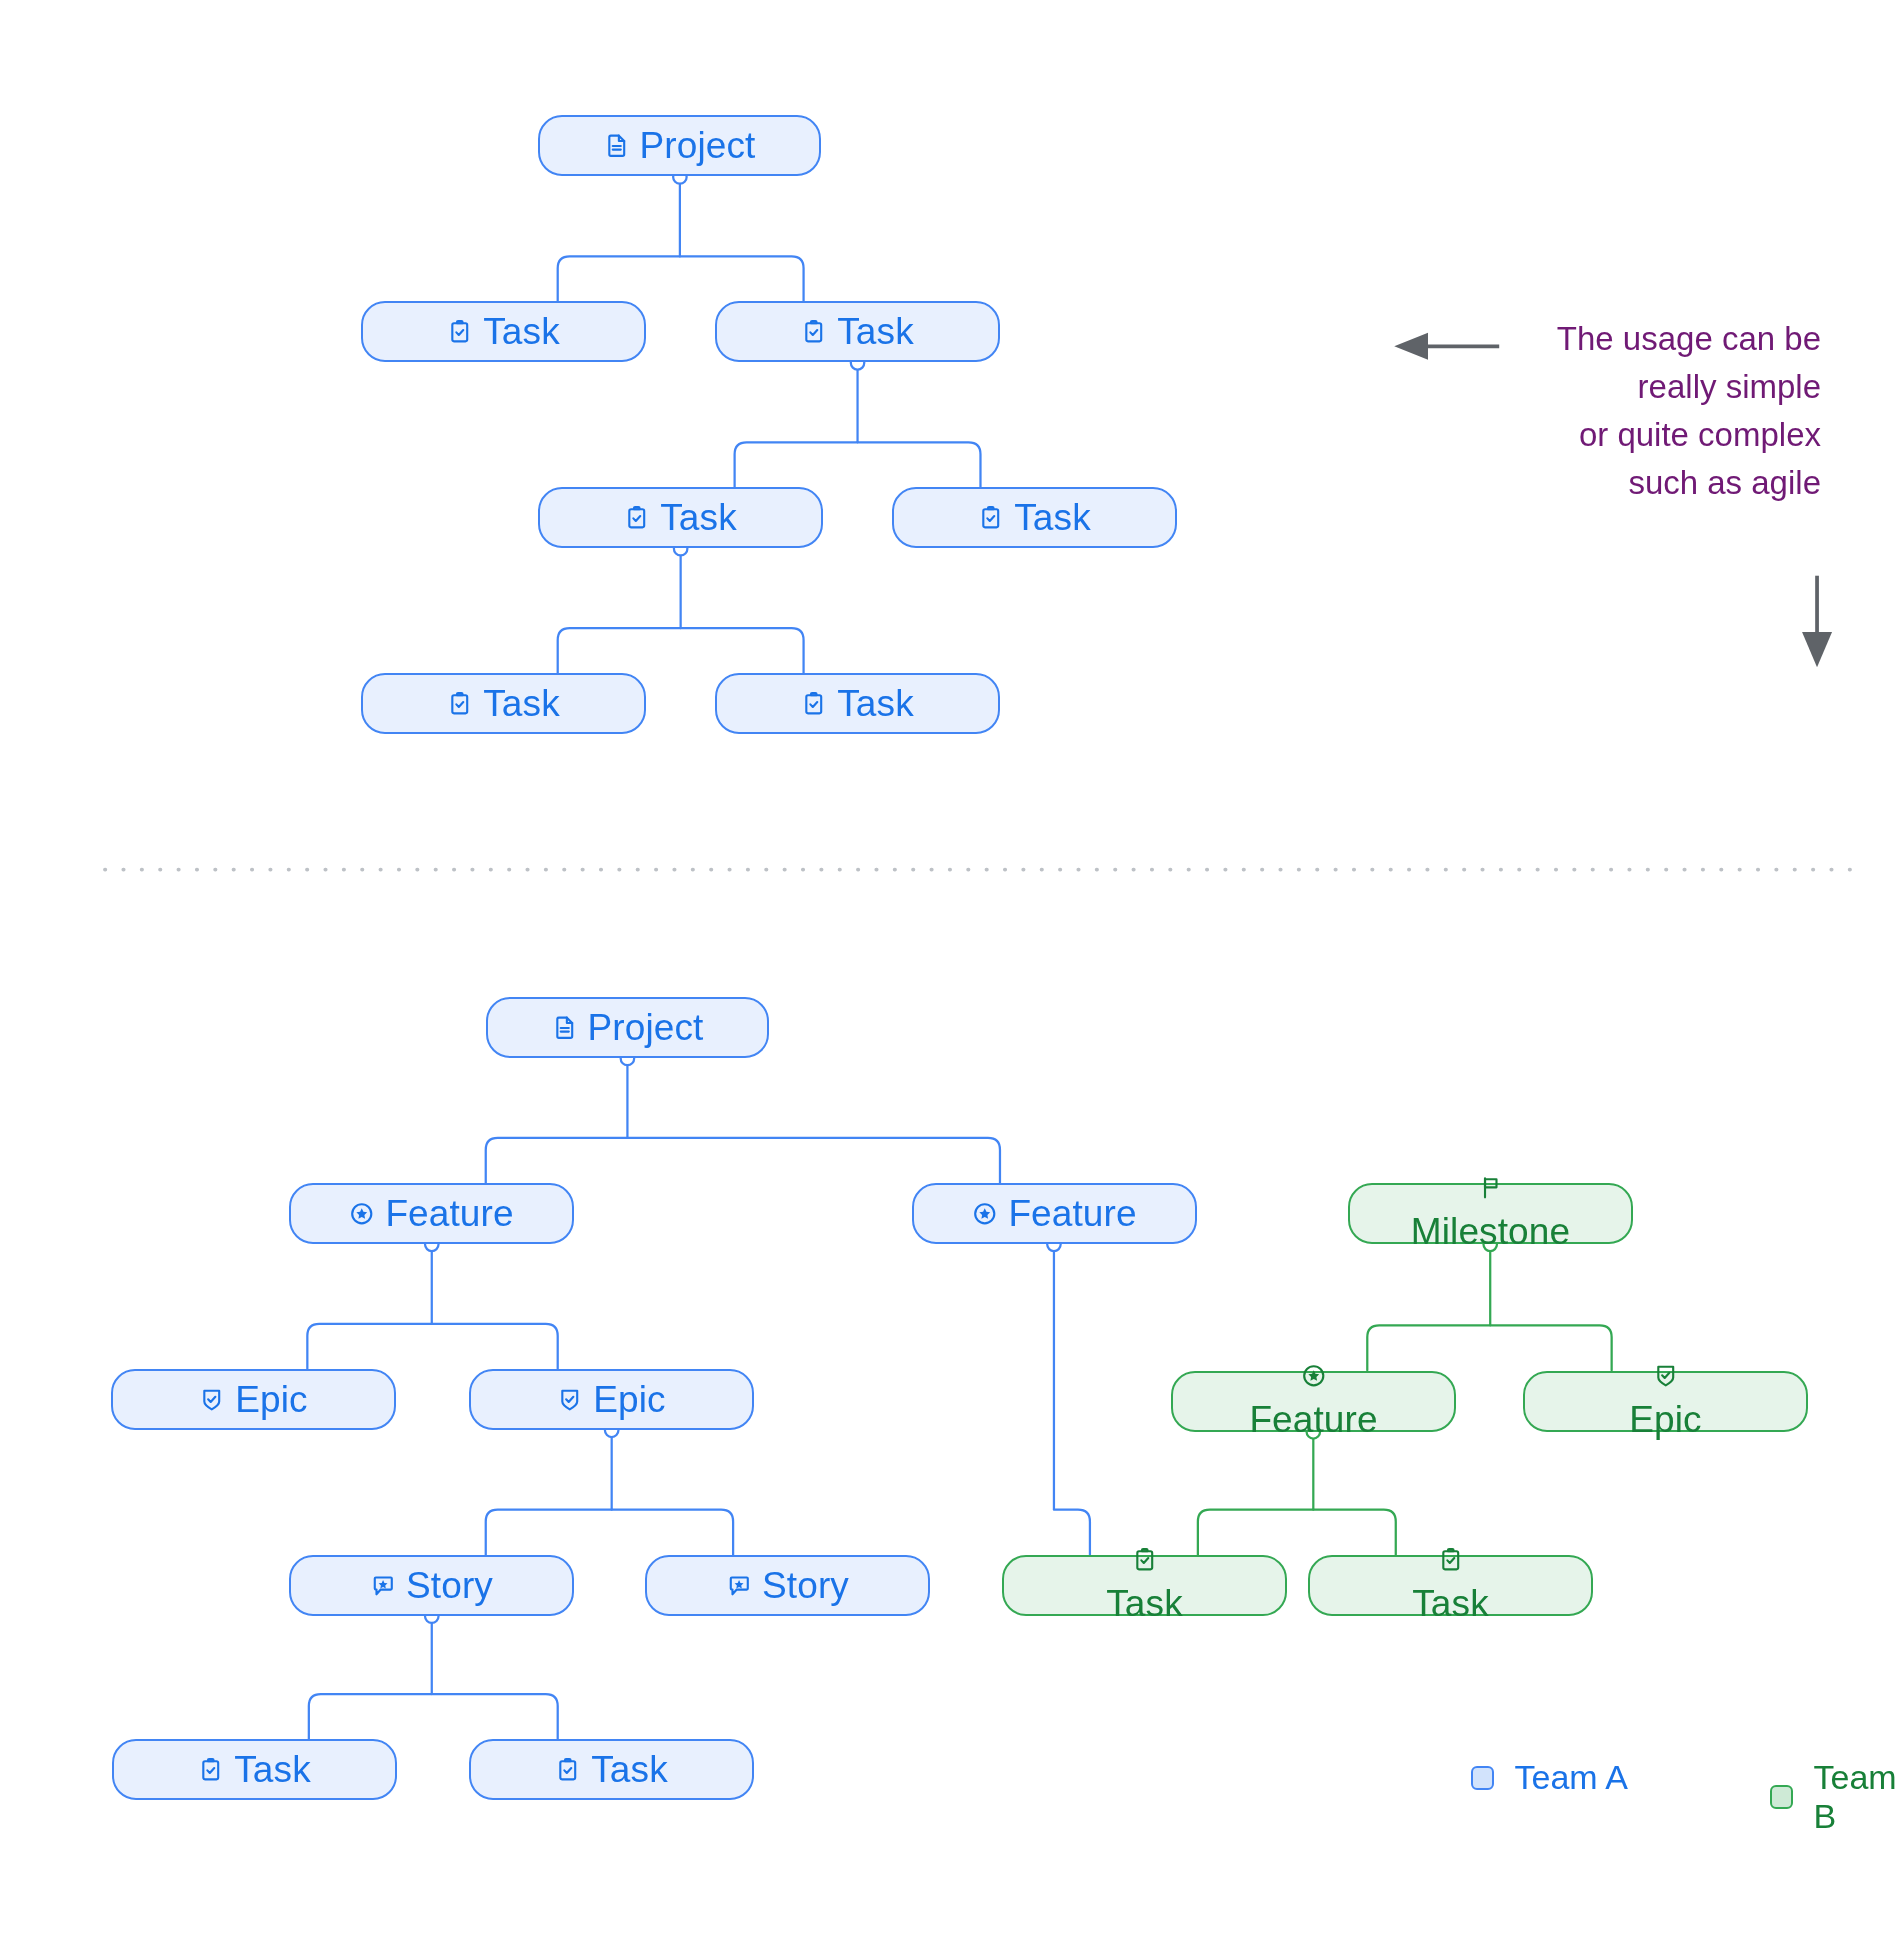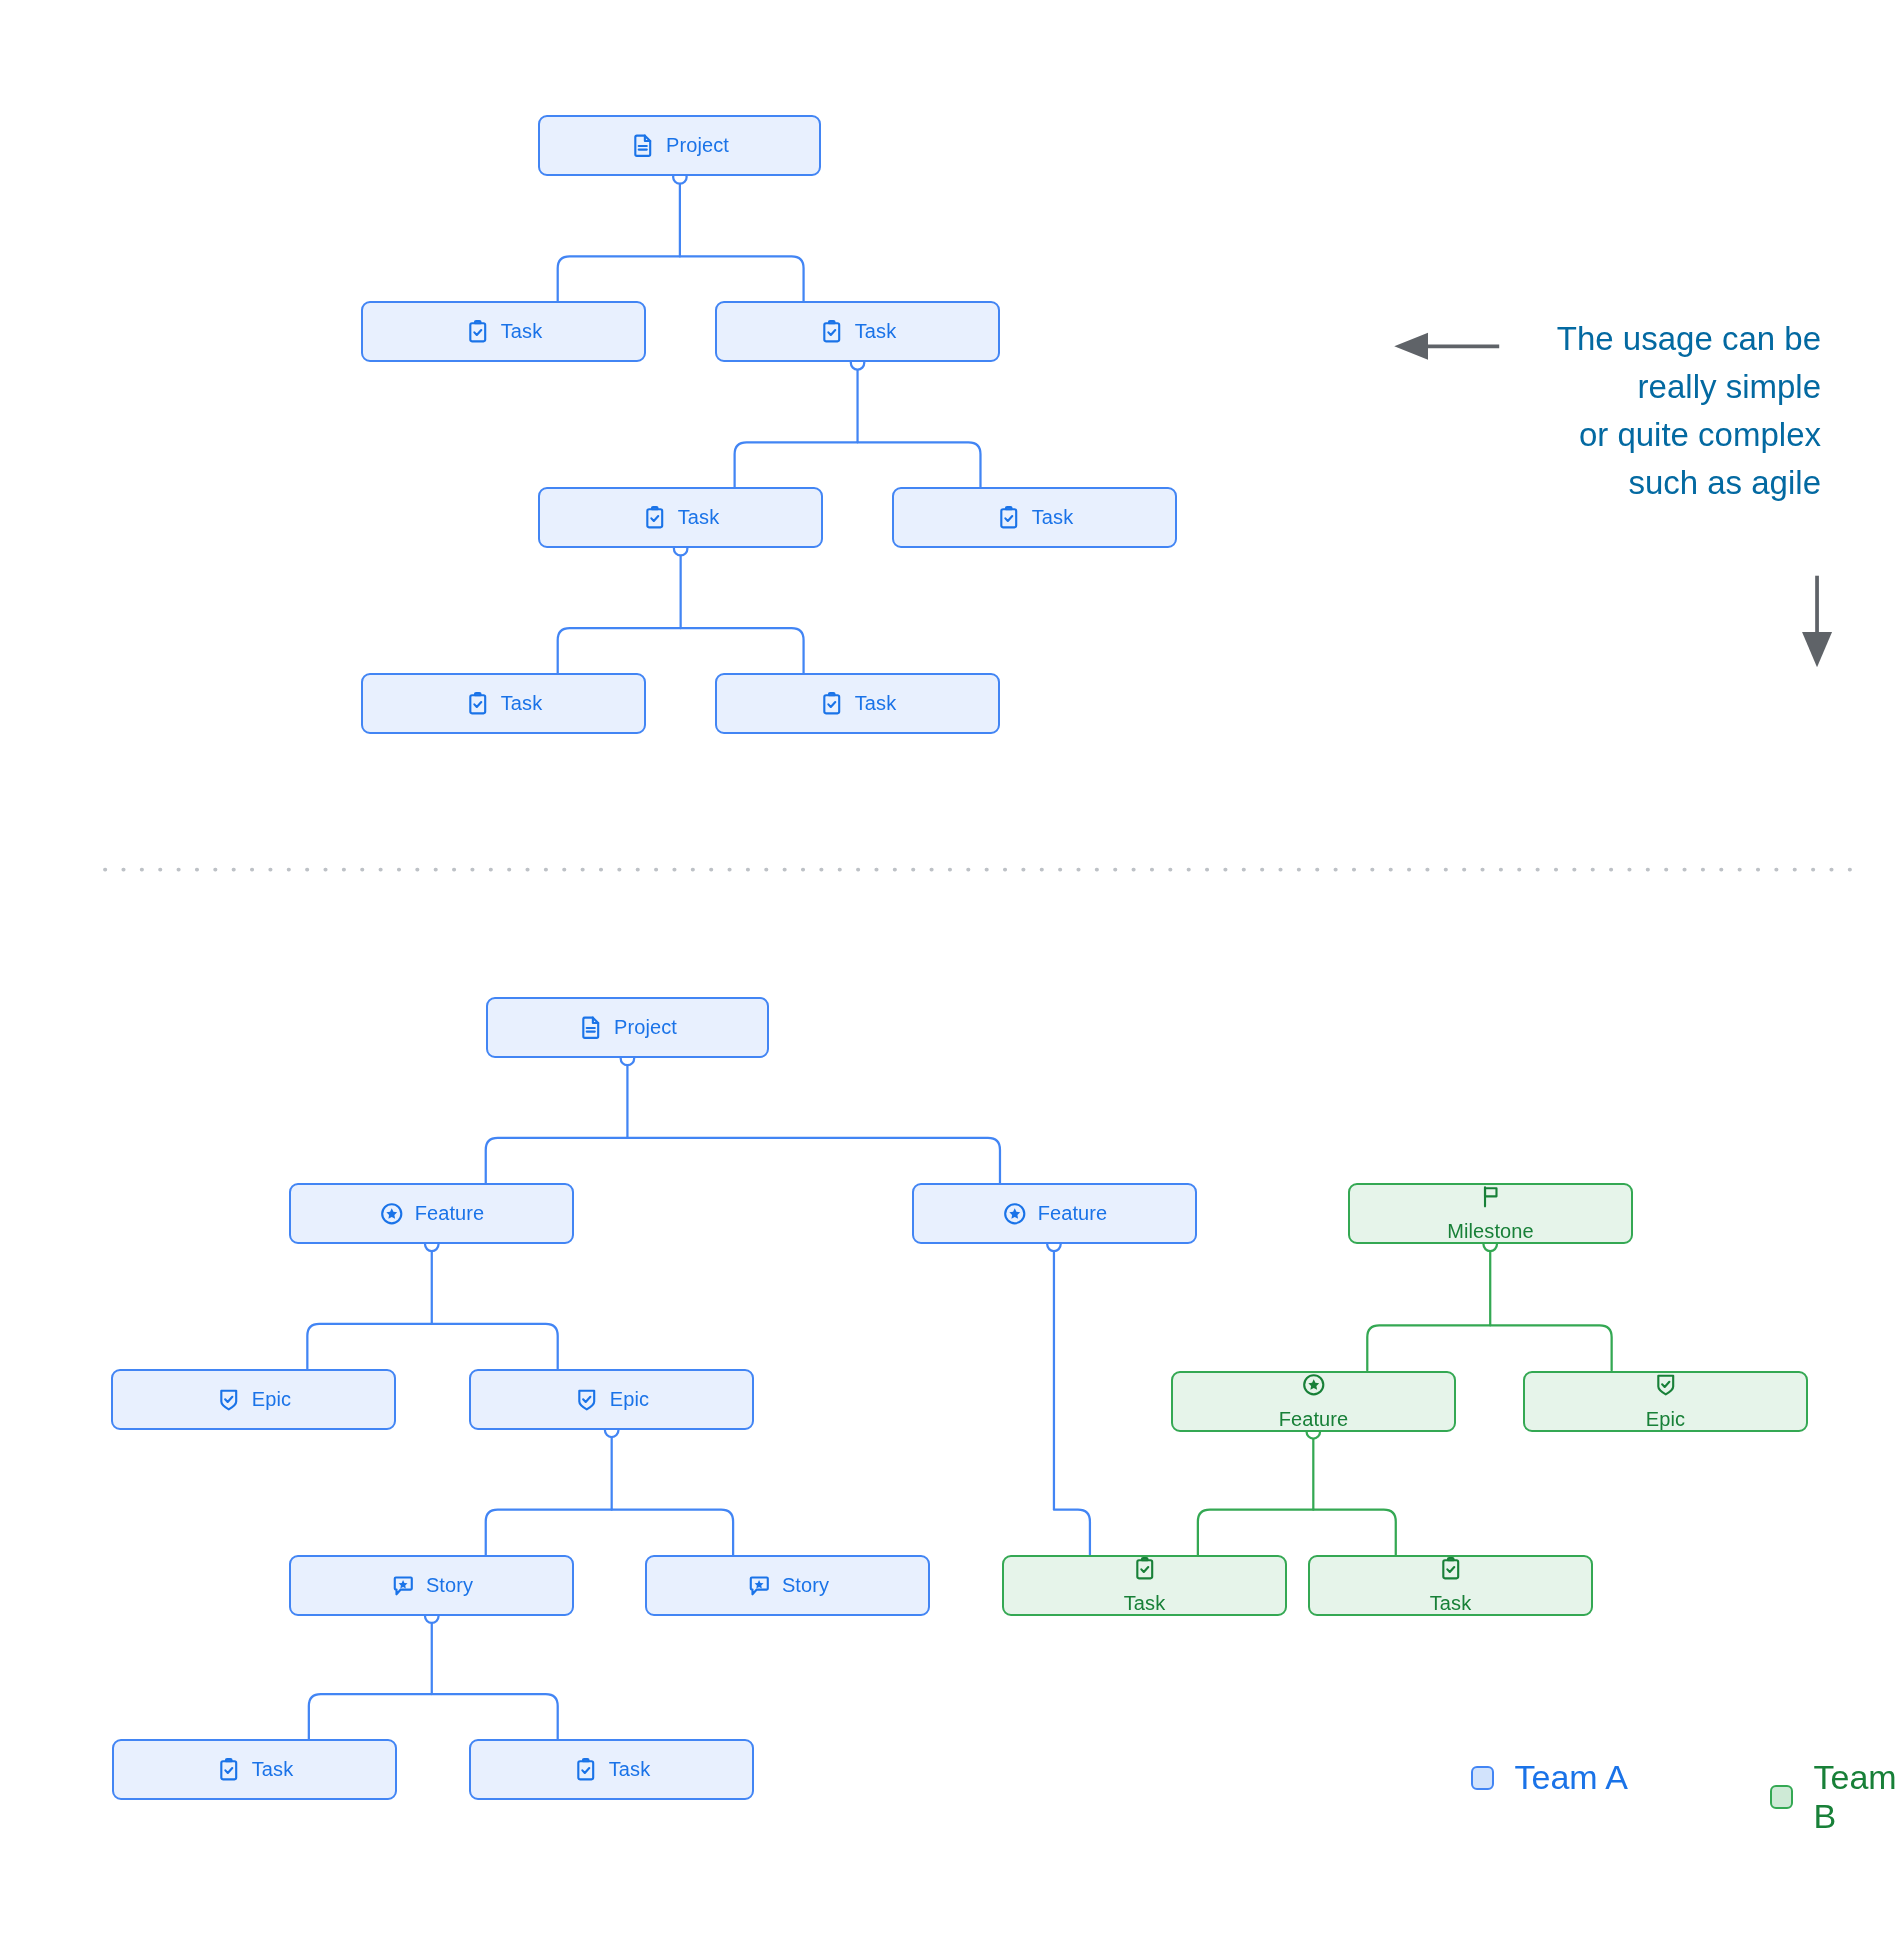--- a/index.html
+++ b/index.html
@@ -26,24 +26,24 @@
     height: 1955px;
     pointer-events: none;
   }
   .node {
     position: absolute;
     box-sizing: border-box;
     display: flex;
     align-items: center;
     justify-content: center;
     gap: 10.5px;
-    border-radius: 9px;
+    border-radius: 24px;
     border-width: 2.2px;
     border-style: solid;
-    font-size: 20px;
+    font-size: 37px;
     letter-spacing: 0.1px;
     white-space: nowrap;
     z-index: 3;
   }
   .node.blue {
     background: #e8f0fe;
     border-color: #4285f4;
     color: #1a73e8;
   }
   .node.green {
@@ -59,21 +59,21 @@
     width: 25.5px;
     height: 25.5px;
     flex: none;
   }
   .node .ico svg { display: block; }
   .node .lbl { display: inline-block; }
 
   .annot {
     position: absolute;
     text-align: right;
-    color: #0369a1;
+    color: #701a75;
     font-size: 33px;
     line-height: 1.45;
     white-space: pre-line;
     z-index: 3;
   }
   .legend {
     position: absolute;
     display: flex;
     align-items: center;
     gap: 21px;

